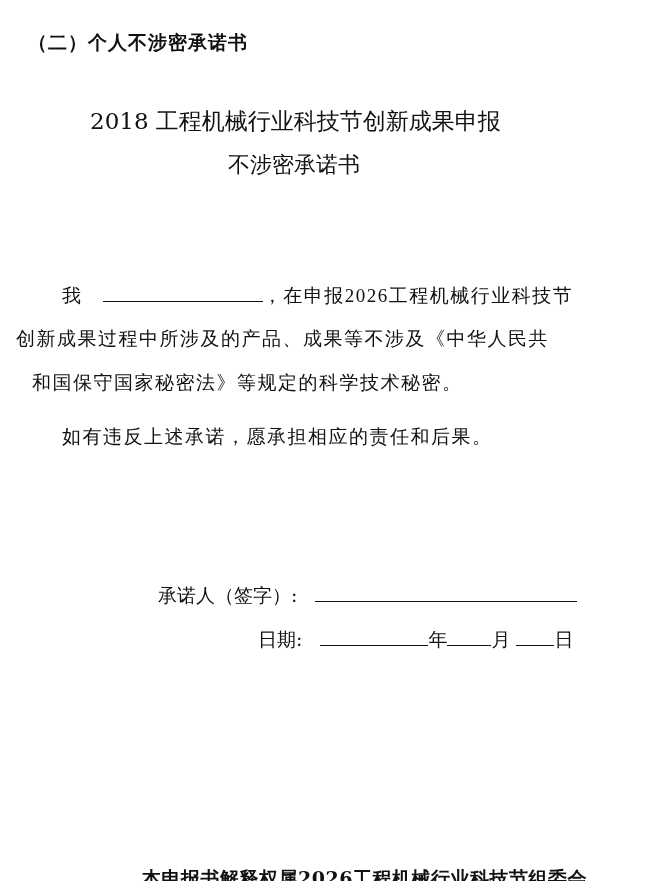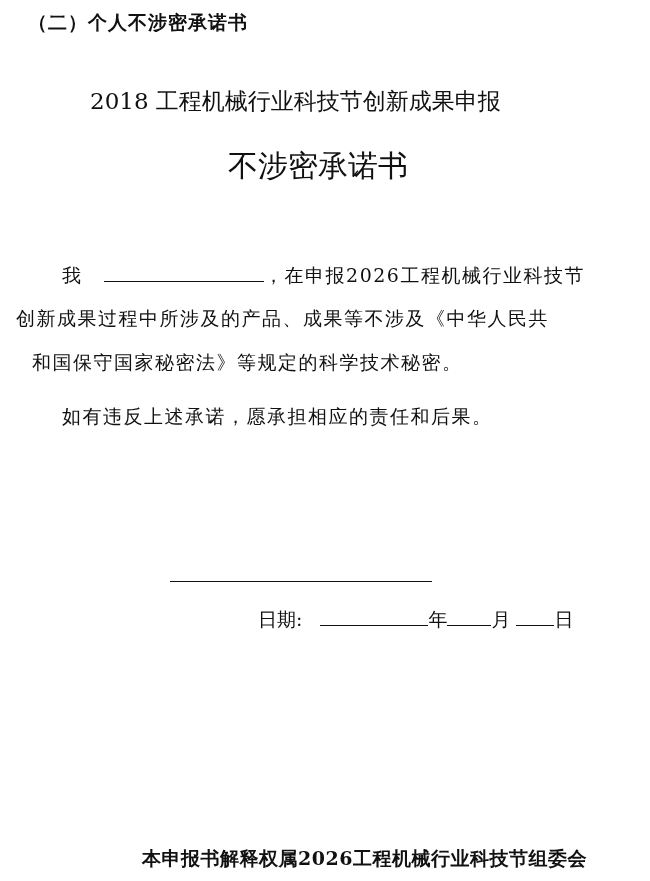--- a/index.html
+++ b/index.html
@@ -1,28 +1,28 @@
 <!DOCTYPE html>
 <html><head>
 <meta charset="utf-8">
 <style>
   html, body { margin: 0; padding: 0; background: #ffffff; }
   body {
     width: 650px; height: 881px; position: relative; overflow: hidden;
     font-family: "DejaVu Serif", "Liberation Serif", serif;
     color: #111111;
   }
-  .abs { position: absolute; white-space: nowrap; }
+  .abs { position: absolute; white-space: nowrap; margin-top: 20px; }
   .section-title {
     left: 28px; top: 10px; font-size: 19px; font-weight: bold;
     font-family: "DejaVu Sans", sans-serif; letter-spacing: 1px;
   }
   .title1 { left: 90px; top: 86px; font-size: 23px; }
-  .title2 { left: 228px; top: 146px; font-size: 30px; }
-  .para { font-size: 19px; letter-spacing: 1.5px; }
+  .title2 { left: 228px; top: 130px; font-size: 22px; }
+  .para { font-size: 19px; letter-spacing: 1.5px; font-family: Liberation Serif, serif; }
   .p1 { left: 62px; top: 263px; }
   .p2 { left: 16px; top: 306px; }
   .p3 { left: 32px; top: 350px; }
   .p4 { left: 62px; top: 404px; }
   .blank { display: inline-block; border-bottom: 1.5px solid #111; height: 18px; vertical-align: baseline; }
   .sig-row { left: 158px; top: 563px; font-size: 19px; }
   .date-row { left: 258px; top: 607px; font-size: 19px; text-align: center; }
   .footer {
     left: 142px; top: 846px; font-size: 19px; font-weight: bold; letter-spacing: 0.5px;
   }
@@ -37,20 +37,21 @@
 
 <div class="abs para p1">
   <span>我</span>
   <span class="blank" style="width:160px; margin-left:14px;"></span><span>，在申报2026工程机械行业科技节</span>
 </div>
 <div class="abs para p2">创新成果过程中所涉及的产品、成果等不涉及《中华人民共</div>
 <div class="abs para p3">和国保守国家秘密法》等规定的科学技术秘密。</div>
 <div class="abs para p4">如有违反上述承诺，愿承担相应的责任和后果。</div>
 
 <div class="abs sig-row">
+  <span>承诺人（签字）:</span>
   <span class="blank" style="width:262px; margin-left:12px;"></span>
 </div>
 
 <div class="abs date-row">
   <span>日期:</span>
   <span class="blank" style="width:108px; margin-left:12px;"></span><span>年</span><span class="blank" style="width:44px;"></span><span>月</span><span class="blank" style="width:38px; margin-left:6px;"></span><span>日</span>
 </div>
 
 <div class="abs footer">本申报书解释权属2026工程机械行业科技节组委会</div>
 

